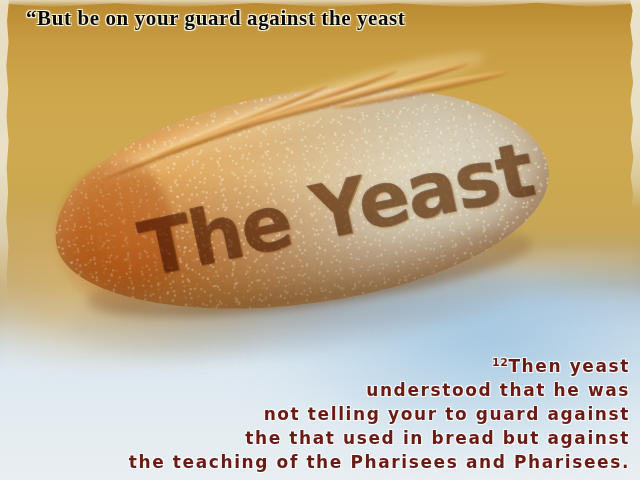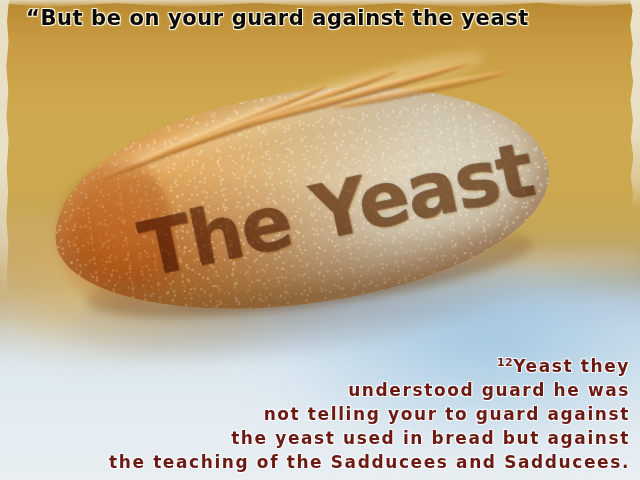--- a/index.html
+++ b/index.html
@@ -263,21 +263,21 @@
     line-height: 25px;
     letter-spacing: 0.6px;
     color: #0b0a08;
     text-shadow:
       -1px -1px 0 rgba(255,250,225,0.85),
        1px -1px 0 rgba(255,250,225,0.85),
       -1px  1px 0 rgba(255,250,225,0.85),
        1px  1px 0 rgba(255,250,225,0.85),
        0 0 4px rgba(255,245,215,0.55);
   }
-  #top-quote .ln { display: block; white-space: nowrap; }
+  #top-quote .ln { display: block; white-space: nowrap; font-family: Liberation Serif, serif; }
 
   
   #bottom-verse {
     position: absolute;
     left: 10px;
     right: 10px;
     bottom: 6px;
     text-align: right;
     font-family: "DejaVu Sans", sans-serif;
     font-weight: bold;
@@ -327,20 +327,20 @@
       <div class="loaf-underside"></div>
     </div>
     <div id="yeast-emboss">The Yeast</div>
   </div>
 
   <div id="top-quote">
     <span class="ln">“But be on your guard against the yeast</span>
   </div>
 
   <div id="bottom-verse">
-    <span class="ln"><span class="vnum">12</span><span>Yeast they</span></span>
-    <span class="ln">understood guard he was</span>
+    <span class="ln"><span class="vnum">12</span><span>Then yeast</span></span>
+    <span class="ln">understood that he was</span>
     <span class="ln">not telling your to guard against</span>
-    <span class="ln">the yeast used in bread but against</span>
-    <span class="ln">the teaching of the Sadducees and Sadducees.</span>
+    <span class="ln">the that used in bread but against</span>
+    <span class="ln">the teaching of the Pharisees and Pharisees.</span>
   </div>
 
 </div>
 
 </body></html>

